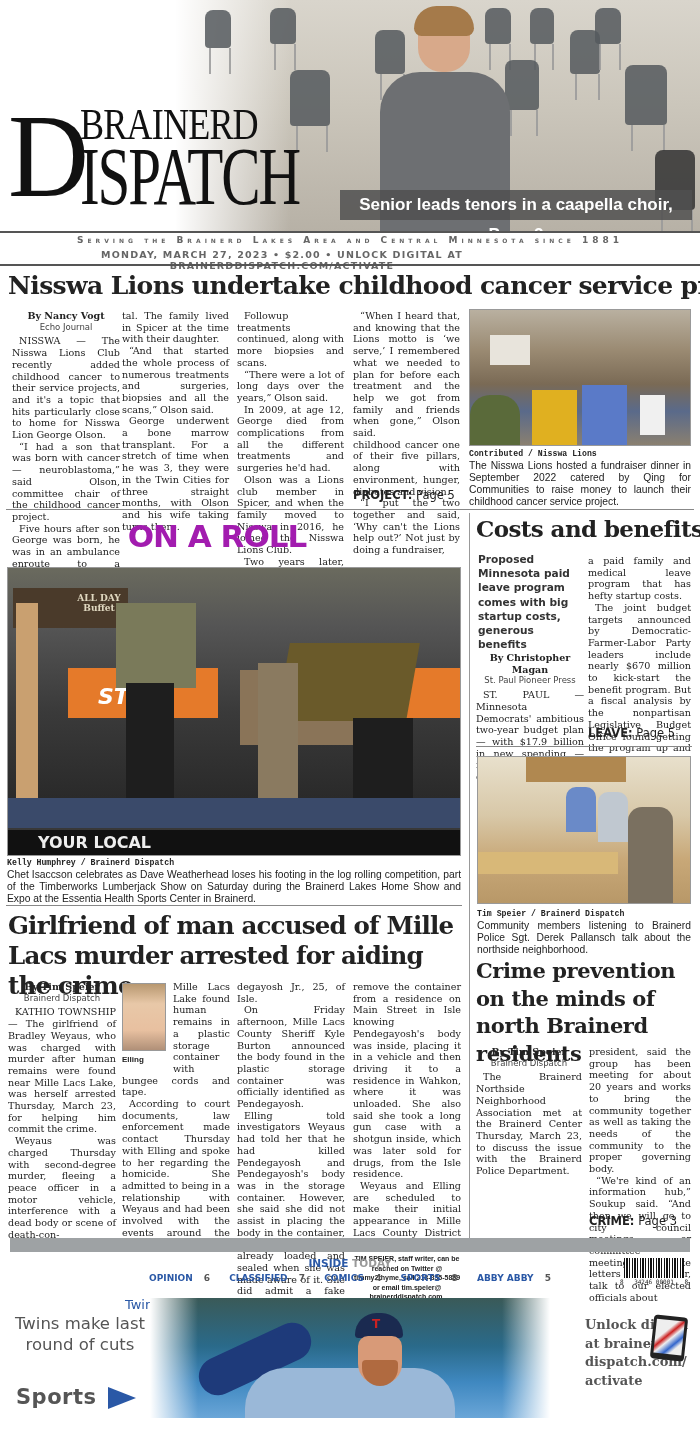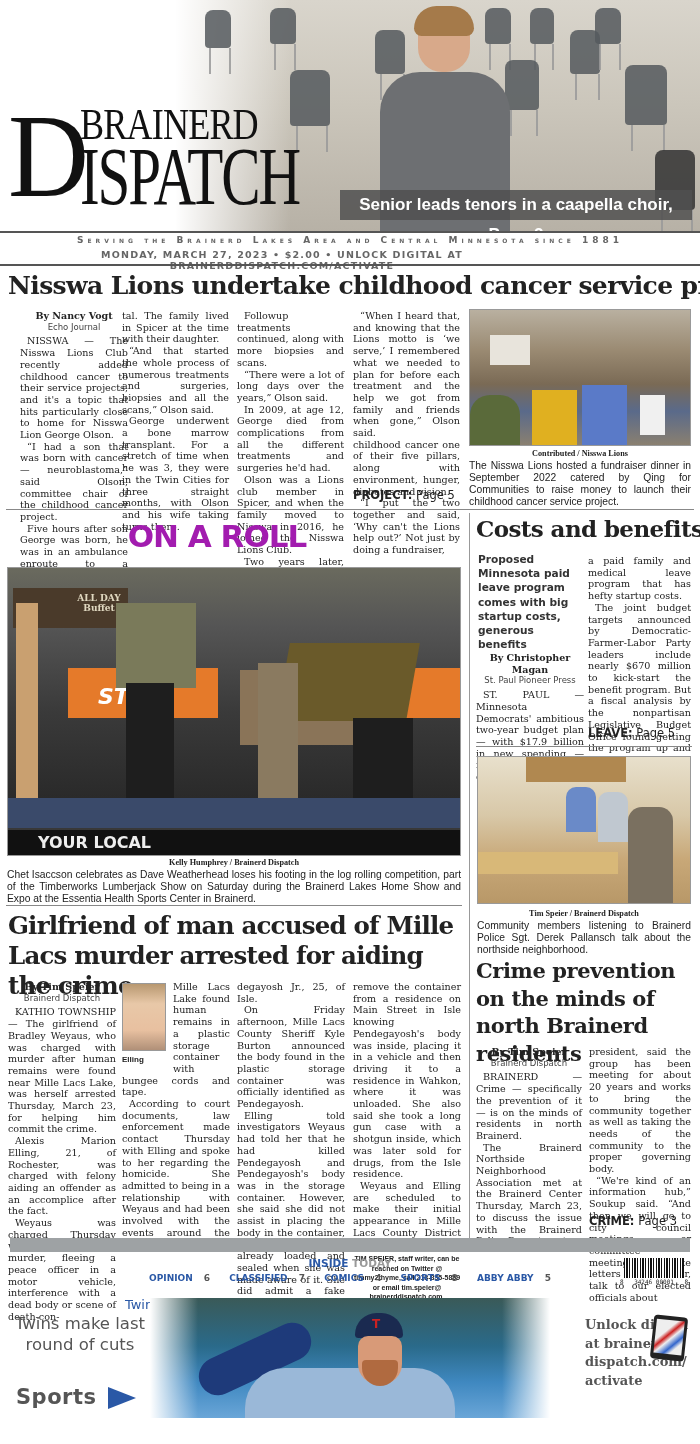--- a/index.html
+++ b/index.html
@@ -23,21 +23,21 @@
 #tagline{left:0;top:235px;width:700px;text-align:center;font-family:"DejaVu Sans",sans-serif;font-weight:bold;font-size:9px;letter-spacing:4px;color:#666;font-variant:small-caps}
 #dateline{left:0;top:249px;width:564px;text-align:center;font-family:"DejaVu Sans",sans-serif;font-weight:bold;font-size:9.5px;letter-spacing:1.2px;color:#666}
 h1,h2{font-family:"DejaVu Serif",serif;font-weight:bold;color:#222}
 #lead-head{left:8px;top:271px;font-size:25px;letter-spacing:-.6px;white-space:nowrap}
 .col{position:absolute;font-size:9.6px;line-height:11.7px;text-align:justify;color:#222}
 .col p{text-indent:7px}
 .byline{text-align:center;font-weight:bold;font-size:9.5px;text-indent:0!important}
 .org{text-align:center;font-family:"DejaVu Sans",sans-serif;font-size:8.5px;color:#444;text-indent:0!important;margin-bottom:2px}
 .jump{font-family:"DejaVu Sans",sans-serif;font-size:11.5px;color:#222}
 .jump b{font-weight:bold}
-.credit{font-family:Liberation Serif, serif;font-weight:bold;font-size:8.2px;text-align:center;color:#222}
+.credit{font-family:Liberation Mono, monospace;font-weight:bold;font-size:8.2px;text-align:left;color:#222}
 .caption{font-family:"Liberation Sans",sans-serif;font-size:10.3px;line-height:12px;text-align:justify;color:#222}
 .photo{position:absolute;overflow:hidden;border:1px solid #999}
 .vrule{position:absolute;width:1px;background:#999}
 #onaroll{left:0;top:518px;width:434px;text-align:center;font-family:"DejaVu Sans",sans-serif;font-weight:bold;font-size:31px;letter-spacing:-1px;color:#a21caf}
 #costs-head{left:476px;top:515px;font-size:23px;letter-spacing:-.6px;white-space:nowrap}
 #costs-deck{left:478px;top:552px;width:105px;font-family:"DejaVu Sans",sans-serif;font-weight:bold;font-size:10.6px;line-height:14.2px;color:#333}
 #crime-head{left:8px;top:911px;font-size:24.5px;line-height:30px;letter-spacing:-.8px;width:460px}
 #north-head{left:476px;top:957px;font-size:21px;line-height:27.5px;width:222px;letter-spacing:-.4px}
 #bar{left:10px;top:1238px;width:680px;height:14px;background:#9ea2a4}
 #inside-title{left:0;top:1257px;width:700px;text-align:center;font-family:"DejaVu Sans",sans-serif;font-weight:bold;font-size:10.5px;color:#2a58a6}
@@ -84,21 +84,21 @@
   <div id="teaser">Senior leads tenors in a caapella choir, Page 2</div>
 </div>
 
 <div class="rule" style="left:0;top:231px;width:700px"></div>
 <div id="tagline" class="abs">Serving the Brainerd Lakes Area and Central Minnesota since 1881</div>
 <div id="dateline" class="abs">MONDAY, MARCH 27, 2023 • $2.00 • UNLOCK DIGITAL AT BRAINERDDISPATCH.COM/ACTIVATE</div>
 <div class="rule" style="left:0;top:264px;width:700px"></div>
 
 <h1 id="lead-head" class="abs">Nisswa Lions undertake childhood cancer service project</h1>
 
-<div class="col" style="left:20px;top:310px;width:108px">
+<div class="col" style="left:12px;top:310px;width:108px">
   <p class="byline">By Nancy Vogt</p>
   <p class="org">Echo Journal</p>
   <p>NISSWA — The Nisswa Lions Club recently added childhood cancer to their service projects, and it's a topic that hits particularly close to home for Nisswa Lion George Olson.</p>
   <p>“I had a son that was born with cancer — neuroblastoma,” said Olson, committee chair of the childhood cancer project.</p>
   <p>Five hours after son George was born, he was in an ambulance enroute to a Minneapolis hospi-</p>
 </div>
 <div class="col" style="left:122px;top:310px;width:107px">
   <p style="text-indent:0">tal. The family lived in Spicer at the time with their daughter.</p>
   <p>“And that started the whole process of numerous treatments and surgeries, biopsies and all the scans,” Olson said.</p>
   <p>George underwent a bone marrow transplant. For a stretch of time when he was 3, they were in the Twin Cities for three straight months, with Olson and his wife taking turns there.</p>
@@ -182,21 +182,20 @@
 <div class="abs credit" style="left:477px;top:909px;width:214px">Tim Speier / Brainerd Dispatch</div>
 <div class="abs caption" style="left:477px;top:920px;width:214px">Community members listening to Brainerd Police Sgt. Derek Pallansch talk about the northside neighborhood.</div>
 
 <div class="rule" style="left:6px;top:905px;width:456px;height:1px;background:#888"></div>
 <h2 id="crime-head" class="abs">Girlfriend of man accused of Mille Lacs murder arrested for aiding the crime</h2>
 
 <div class="col" style="left:8px;top:981px;width:108px">
   <p class="byline">By Tim Speier</p>
   <p class="org">Brainerd Dispatch</p>
   <p>KATHIO TOWNSHIP — The girlfriend of Bradley Weyaus, who was charged with murder after human remains were found near Mille Lacs Lake, was herself arrested Thursday, March 23, for helping him commit the crime.</p>
-  <p>Alexis Marion Elling, 21, of Rochester, was charged with felony aiding an offender as an accomplice after the fact.</p>
   <p>Weyaus was charged Thursday with second-degree murder, fleeing a peace officer in a motor vehicle, interference with a dead body or scene of death-con-</p>
 </div>
 <div class="col" style="left:122px;top:981px;width:108px">
   <div style="float:left;width:46px;margin:2px 5px 0 0">
     <div style="width:44px;height:68px;border:1px solid #999;background:linear-gradient(180deg,#b89870 0%,#e8c8a8 30%,#e8c0a0 70%,#b09078 100%)"></div>
     <div style="font-family:'Liberation Sans',sans-serif;font-weight:bold;font-size:8px;margin-top:3px">Elling</div>
   </div>
   <p style="text-indent:0">Mille Lacs Lake found human remains in a plastic storage container with bungee cords and tape.</p>
   <p style="clear:both">According to court documents, law enforcement made contact Thursday with Elling and spoke to her regarding the homicide. She admitted to being in a relationship with Weyaus and had been involved with the events around the victim, Rodney Pen-</p>
 </div>
@@ -209,21 +208,20 @@
 <div class="col" style="left:353px;top:981px;width:108px">
   <p style="text-indent:0">remove the container from a residence on Main Street in Isle knowing Pendegayosh's body was inside, placing it in a vehicle and then driving it to a residence in Wahkon, where it was unloaded. She also said she took a long gun case with a shotgun inside, which was later sold for drugs, from the Isle residence.</p>
   <p>Weyaus and Elling are scheduled to make their initial appearance in Mille Lacs County District Court on April 4.</p>
   <p style="text-align:center;text-indent:0;font-family:'Liberation Sans',sans-serif;font-weight:bold;font-size:7px;line-height:9.5px;margin-top:4px">TIM SPEIER, staff writer, can be reached on Twitter @ timmy2thyme, call 218-855-5859 or email tim.speier@ brainerddispatch.com.</p>
 </div>
 
 <h2 id="north-head" class="abs">Crime prevention on the minds of north Brainerd residents</h2>
 <div class="col" style="left:476px;top:1046px;width:106px">
   <p class="byline">By Tim Speier</p>
   <p class="org">Brainerd Dispatch</p>
-  <p>BRAINERD — Crime — specifically the prevention of it — is on the minds of residents in north Brainerd.</p>
   <p>The Brainerd Northside Neighborhood Association met at the Brainerd Center Thursday, March 23, to discuss the issue with the Brainerd Police Department.</p>
 </div>
 <div class="col" style="left:589px;top:1046px;width:102px">
   <p style="text-indent:0">president, said the group has been meeting for about 20 years and works to bring the community together as well as taking the needs of the community to the proper governing body.</p>
   <p>“We're kind of an information hub,” Soukup said. “And then we will go to city council meetings or committee meetings, write letters to the editor, talk to our elected officials about</p>
 </div>
 <div class="abs jump" style="left:589px;top:1214px"><b>CRIME:</b> <span>Page 3</span></div>
 
 <div id="bar" class="abs"></div>
 

